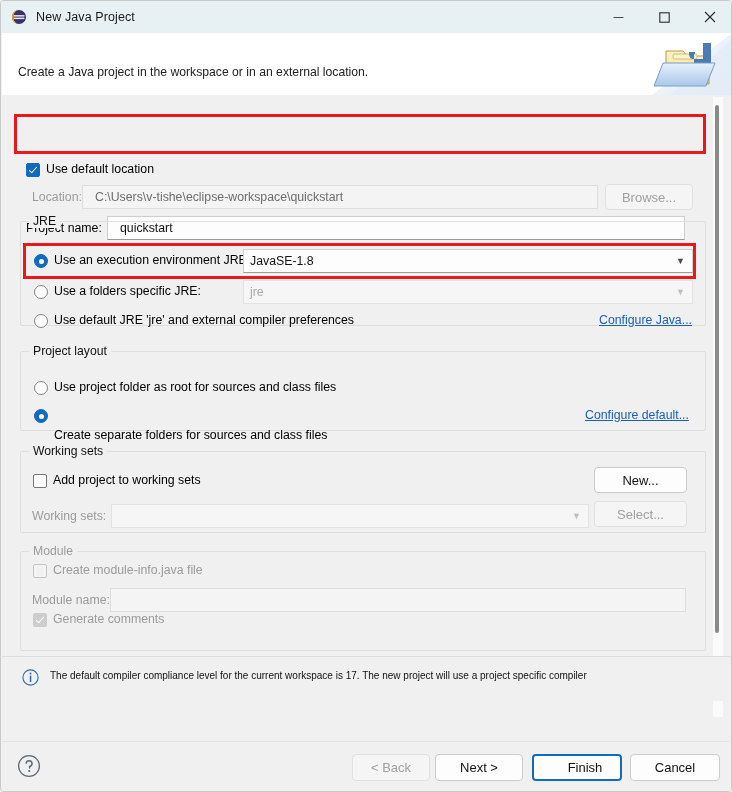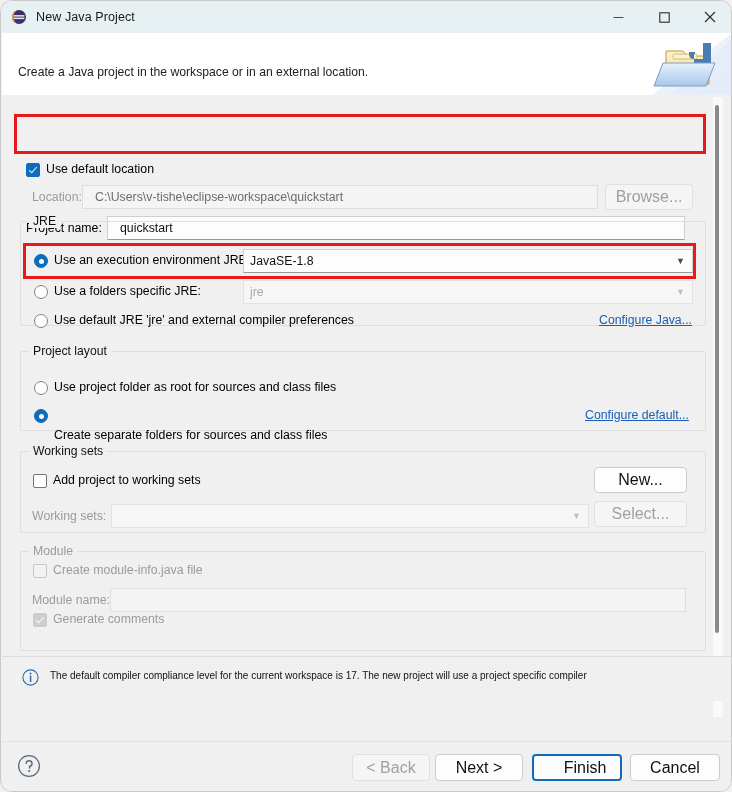--- a/index.html
+++ b/index.html
@@ -15,21 +15,21 @@
     background: #f0f0f0;
     overflow: hidden;
   }
   #dialog {
     position: relative;
     width: 732px;
     height: 792px;
     box-sizing: border-box;
     background: #f0f0f0;
     border: 1px solid #c9c9c9;
-    border-radius: 12px;
+    border-radius: 4px;
     overflow: hidden;
   }
 
   
   #titlebar {
     position: absolute;
     left: 0; top: 0;
     width: 732px; height: 32px;
     background: #e7f1f3;
     display: flex;
@@ -213,21 +213,21 @@
     background: #fff;
   }
 
   
   .btn {
     position: absolute;
     box-sizing: border-box;
     background: #fdfdfd;
     border: 1px solid #cccccc;
     border-radius: 4px;
-    font-size: 16px;
+    font-size: 13px;
     color: #111;
     display: flex;
     align-items: center;
     justify-content: center;
     font-family: "Liberation Sans", sans-serif;
   }
   .btn.disabled { color: #a0a0a0; background: #f5f5f5; border-color: #e0e0e0; }
   .btn.default { border: 2px solid #0f6cbd; }
 
   .link {

